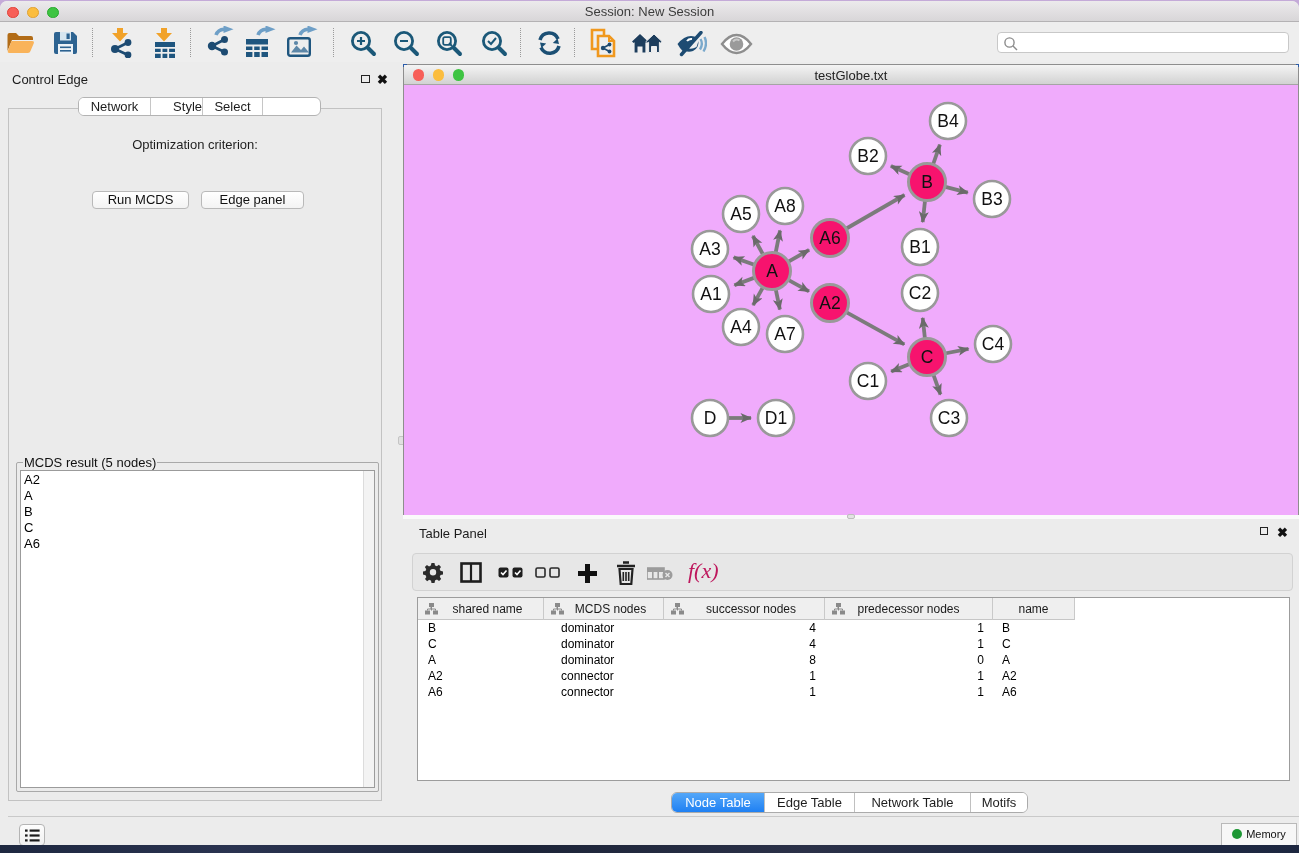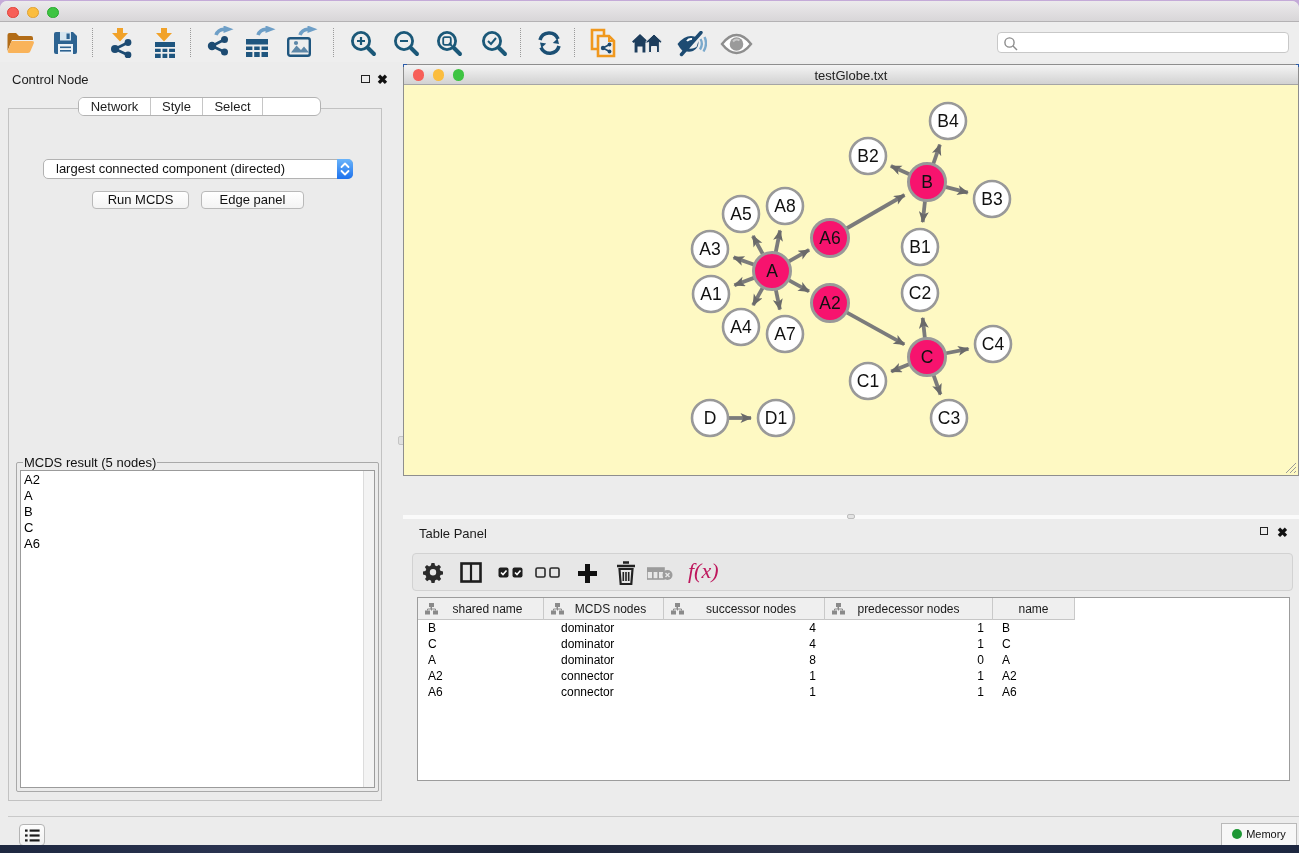--- a/index.html
+++ b/index.html
@@ -34,21 +34,21 @@
 #fieldset{position:absolute;left:16px;top:400px;width:363px;height:330px;border:1px solid #a9a9a9;border-radius:2px;}
 #fs-legend{position:absolute;left:6px;top:-8px;background:#ebebeb;font-size:13px;color:#111;padding:0 1px;}
 #mcds-list{position:absolute;left:3px;top:7px;width:355px;height:318px;background:#fff;border:1px solid #9b9b9b;font-size:13px;color:#000;line-height:16px;padding:1px 0 0 3px;}
 #mcds-sb{position:absolute;right:0;top:0;width:11px;height:100%;background:#f3f3f3;border-left:1px solid #dcdcdc;}
 #statusbar{position:absolute;left:8px;top:815px;width:100%;height:28px;background:#ececec;border-top:1px solid #c9c9c9;}
 #sb-btn{position:absolute;left:11px;top:7px;width:26px;height:22px;background:linear-gradient(#fdfdfd,#f0f0f0);border:1px solid #b4b4b4;border-radius:4px;}
 #mem-btn{position:absolute;left:1213px;top:6px;width:76px;height:23px;background:#f7f7f7;border:1px solid #b9b9b9;font-size:11px;color:#111;line-height:21px;text-align:center;}
 #mem-dot{display:inline-block;width:10px;height:10px;border-radius:50%;background:#1d9734;vertical-align:-1px;margin-right:4px;}
 #rightbg{position:absolute;left:390px;top:61px;width:909px;height:754px;background:#ececec;}
 #vgrip{position:absolute;left:398px;top:435px;width:7px;height:9px;background:#e0e0e0;border:1px solid #c4c4c4;border-radius:2px;}
-#gwin{position:absolute;left:403px;top:63px;width:896px;height:412px;background:#fef9c3;border:1.5px solid #8e8e8e;}
+#gwin{position:absolute;left:403px;top:63px;width:896px;height:490px;background:#f0abfc;border:1.5px solid #8e8e8e;}
 #gtitle{position:absolute;left:0;top:0;width:100%;height:20px;background:linear-gradient(#f4f4f4,#d2d2d2);border-bottom:1px solid #a5a5a5;}
 #gtitle .t1{left:8.5px;top:4px;background:#f75f58;}
 #gtitle .t2{left:28.5px;top:4px;background:#fbbd3e;}
 #gtitle .t3{left:48.5px;top:4px;background:#3ec442;}
 #gtitle-txt{position:absolute;top:2.5px;width:100%;text-align:center;font-size:13px;color:#222;}
 .bluecorner{position:absolute;width:4px;height:3.5px;background:#2a5caa;}
 #hdiv{position:absolute;left:403px;top:513.5px;width:896px;height:4px;background:#fafafa;}
 #hgrip{position:absolute;left:847px;top:512.5px;width:8px;height:5px;background:#e3e3e3;border:1px solid #bdbdbd;border-radius:2px;}
 #tp{position:absolute;left:403px;top:518px;width:896px;height:297px;background:#ececec;}
 #tp-title{position:absolute;left:16px;top:7px;font-size:13px;color:#1c1c1c;}
@@ -68,20 +68,21 @@
 #grip-lines{position:absolute;right:1px;bottom:1px;}
 </style></head>
 <body>
 <div id="wall-top"></div>
 <div id="wall-bot"></div>
 <div id="win">
   <div id="titlebar">
     <div class="tl t1"></div>
       <div class="tl t2"></div>
       <div class="tl t3"></div>
+    <div id="title-txt">Session: New Session</div>
   </div>
   <div id="toolbar">
     <svg class="ticon" style="left:6px;top:8px;" width="29" height="26" viewBox="0 0 29 26">
       <path d="M1.5 21 V5 q0-2 2-2 h6.5 l3 3 H25 q2 0 2 2 v2 H6 z" fill="#b26c17"></path>
       <path d="M5.5 11 h20.5 q2.5 0 1.8 2.2 L24.5 21 q-0.6 2-2.6 2 H3.2 q-2 0-1.4-2 z" fill="#f9b35a"></path>
     </svg>
     <svg class="ticon" style="left:52px;top:8px;" width="27" height="26" viewBox="0 0 27 26">
       <path d="M2 4 q0-2 2-2 h17 l4 4 v16 q0 2-2 2 H4 q-2 0-2-2 z" fill="#2d6391"></path>
       <rect x="8" y="2" width="11" height="8.5" fill="#d7e6f0"></rect>
         <rect x="14.5" y="3.5" width="3.2" height="5.5" fill="#2d6391"></rect>
@@ -185,36 +186,31 @@
       <path d="M13 9.5 q3-3.5 6.5-1" stroke="#c9c9c9" stroke-width="2" fill="none"></path>
     </svg>
     <div id="searchbox">
         <svg width="16" height="16" viewBox="0 0 16 16">
           <circle cx="6.5" cy="6.5" r="4.6" fill="none" stroke="#8b8b8b" stroke-width="1.4"></circle>
           <path d="M10 10 L14 14" stroke="#8b8b8b" stroke-width="1.4"></path>
         </svg>
       </div>
   </div>
   <div id="cp">
-    <div id="cp-title">Control Node</div>
+    <div id="cp-title">Control Edge</div>
     <div class="pan-sq" style="left:361px;top:13px;"></div>
     <div class="pan-x" style="left:377px;top:13px;">✖</div>
     <div id="cp-body"></div>
     <div id="cp-tabs">
       <div class="cptab" style="width:72px;">Network</div>
-      <div class="cptab" style="width:52px;">Style</div>
+      <div class="cptab" style="width:52px;text-align:right;">Style</div>
       <div class="cptab" style="width:60px;">Select</div>
       <div class="cptab sel" style="width:57px;margin-top:30px;">MCDS</div>
     </div>
-    <div id="combo">largest connected component (directed)
-      <div id="combo-cap"><svg width="16" height="20" viewBox="0 0 16 20">
-            <path d="M4.5 8 L8 4.5 L11.5 8" fill="none" stroke="#fff" stroke-width="1.8" stroke-linecap="round" stroke-linejoin="round"></path>
-            <path d="M4.5 12 L8 15.5 L11.5 12" fill="none" stroke="#fff" stroke-width="1.8" stroke-linecap="round" stroke-linejoin="round"></path>
-          </svg></div>
-    </div>
+    <div id="opt-label">Optimization criterion:</div>
     <div class="btn" style="left:92px;width:97px;">Run MCDS</div>
     <div class="btn" style="left:201px;width:103px;">Edge panel</div>
     <div id="fieldset">
       <div id="fs-legend">MCDS result (5 nodes)</div>
       <div id="mcds-list">A2<br>A<br>B<br>C<br>A6
         <div id="mcds-sb"></div>
       </div>
     </div>
   </div>
   <div id="rightbg"></div>
@@ -417,20 +413,26 @@
           <span class="td" style="left:584px;">A2</span>
         </div>
       <div class="tr" style="top:86px;">
           <span class="td" style="left:10px;">A6</span>
           <span class="td" style="left:143px;">connector</span>
           <span class="td" style="left:328px;width:70px;text-align:right;">1</span>
           <span class="td" style="left:496px;width:70px;text-align:right;">1</span>
           <span class="td" style="left:584px;">A6</span>
         </div>
     </div>
+    <div id="tp-tabs">
+      <div class="tptab sel" style="width:93px;">Node Table</div>
+      <div class="tptab" style="width:90px;">Edge Table</div>
+      <div class="tptab" style="width:116px;">Network Table</div>
+      <div class="tptab" style="width:56px;">Motifs</div>
+    </div>
   </div>
   <div id="statusbar">
     <div id="sb-btn">
         <svg style="position:absolute;left:5px;top:4px;" width="15" height="13" viewBox="0 0 15 13">
           <g fill="#1a1a1a">
             <rect x="0" y="0.5" width="2.6" height="2.2"></rect>
             <rect x="4.6" y="0.5" width="10" height="2.2"></rect>
             <rect x="0" y="5.4" width="2.6" height="2.2"></rect>
             <rect x="4.6" y="5.4" width="10" height="2.2"></rect>
             <rect x="0" y="10.3" width="2.6" height="2.2"></rect>

